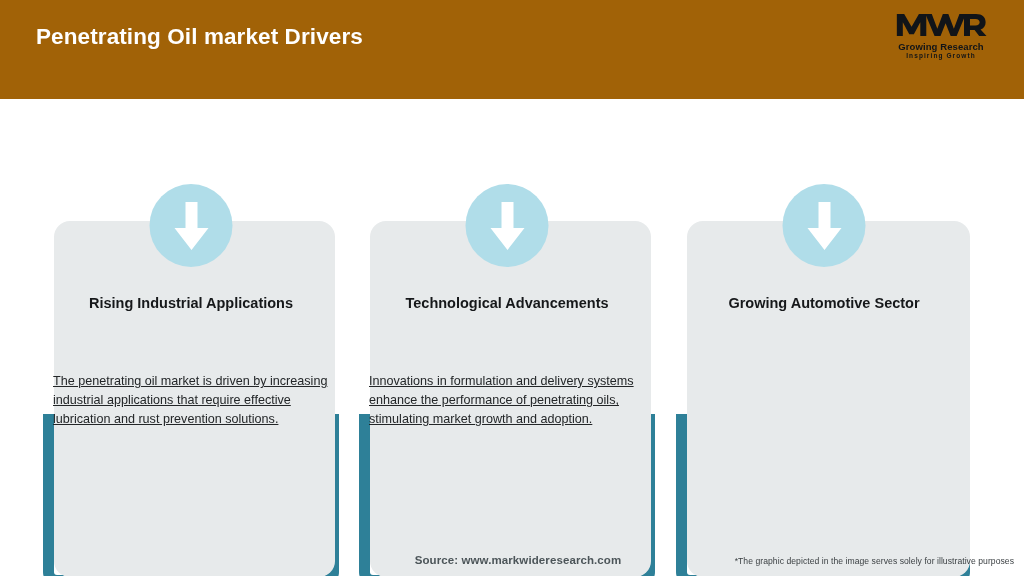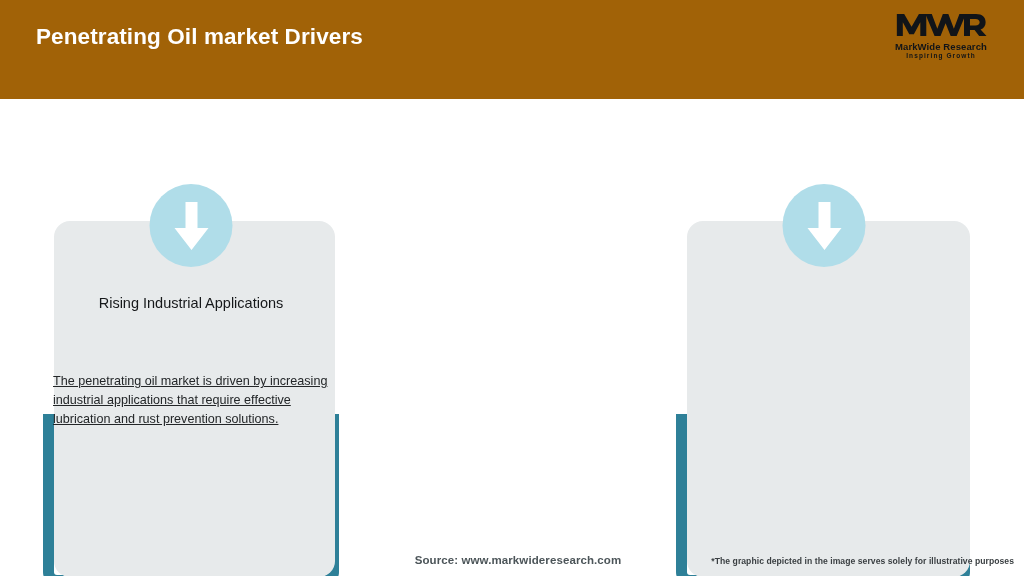--- a/index.html
+++ b/index.html
@@ -135,21 +135,21 @@
   }
   .icon-circle svg { display: block; }
 
   .card-title {
     position: absolute;
     left: 8px;
     top: 150px;
     width: calc(100% - 16px);
     text-align: center;
     font-size: 14.5px;
-    font-weight: normal;
+    font-weight: bold;
     color: #16181a;
     line-height: 1.25;
   }
 
   .card-body {
     position: absolute;
     left: 10px;
     top: 228px;
     width: calc(100% - 20px);
     font-size: 12.6px;
@@ -171,21 +171,21 @@
     color: #4c5559;
     letter-spacing: 0.1px;
     padding-left: 12px;
   }
 
   .disclaimer {
     position: absolute;
     right: 10px;
     top: 556px;
     font-size: 8.6px;
-    font-weight: bold;
+    font-weight: normal;
     color: #3a3f42;
     letter-spacing: 0.05px;
     white-space: nowrap;
   }
 </style>
 </head>
 <body>
 
 <div id="slide">
 
@@ -193,48 +193,60 @@
     <div class="header-title">Penetrating Oil market Drivers</div>
 
     <div class="logo">
       <svg class="logo-mark" viewBox="0 0 200 60">
         <g fill="#111418">
           <path d="M4 54 L4 6 L20 6 L36 34 L52 6 L68 6 L68 54 L55 54 L55 24 L41 50 L31 50 L17 24 L17 54 Z"></path>
           <path d="M66 6 L80 6 L92 38 L104 6 L116 6 L128 38 L140 6 L154 6 L134 54 L121 54 L110 26 L99 54 L86 54 Z"></path>
           <path d="M150 54 L150 6 L176 6 C190 6 197 13 197 24 C197 32 193 37 186 40 L199 54 L183 54 L173 41 L163 41 L163 54 Z M163 17 L163 31 L175 31 C181 31 184 28 184 24 C184 20 181 17 175 17 Z"></path>
         </g>
       </svg>
-      <div class="logo-name">MarkWide Research</div>
+      <div class="logo-name">Growing Research</div>
       <div class="logo-tagline">Inspiring Growth</div>
     </div>
   </div>
 
   <div class="cards">
 
     <div class="card-group g1">
       <div class="bracket"></div>
       <div class="panel"></div>
       <div class="icon-circle">
         <svg width="40" height="52" viewBox="0 0 40 52" aria-hidden="true">
           <path d="M14 2 L26 2 L26 28 L37 28 L20 50 L3 28 L14 28 Z" fill="#ffffff"></path>
         </svg>
       </div>
       <div class="card-title">Rising Industrial Applications</div>
       <div class="card-body">The penetrating oil market is driven by increasing industrial applications that require effective lubrication and rust prevention solutions.</div>
     </div>
 
+    <div class="card-group g2">
+      <div class="bracket"></div>
+      <div class="panel"></div>
+      <div class="icon-circle">
+        <svg width="40" height="52" viewBox="0 0 40 52" aria-hidden="true">
+          <path d="M14 2 L26 2 L26 28 L37 28 L20 50 L3 28 L14 28 Z" fill="#ffffff"></path>
+        </svg>
+      </div>
+      <div class="card-title">Technological Advancements</div>
+      <div class="card-body">Innovations in formulation and delivery systems enhance the performance of penetrating oils, stimulating market growth and adoption.</div>
+    </div>
 
     <div class="card-group g3">
       <div class="bracket"></div>
       <div class="panel"></div>
       <div class="icon-circle">
         <svg width="40" height="52" viewBox="0 0 40 52" aria-hidden="true">
           <path d="M14 2 L26 2 L26 28 L37 28 L20 50 L3 28 L14 28 Z" fill="#ffffff"></path>
         </svg>
       </div>
+      <div class="card-title">Growing Automotive Sector</div>
     </div>
 
   </div>
 
   <div class="source">Source: www.markwideresearch.com</div>
   <div class="disclaimer">*The graphic depicted in the image serves solely for illustrative purposes</div>
 
 </div>
 
 </body></html>

